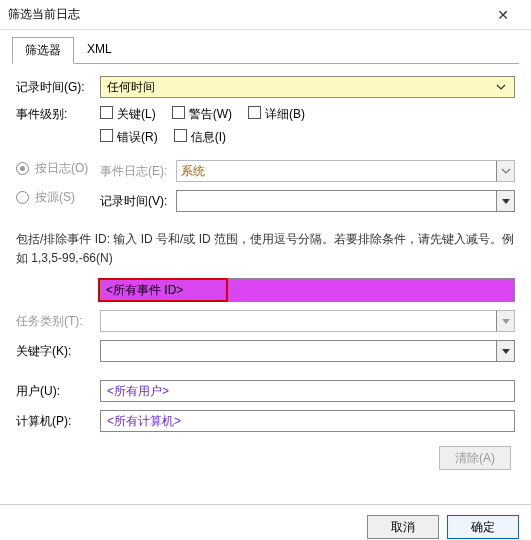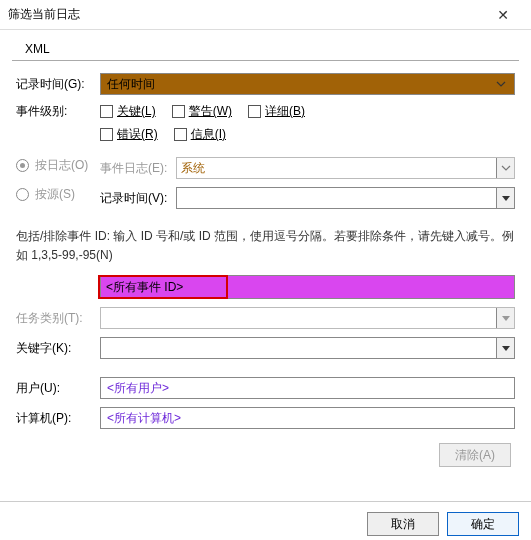--- a/index.html
+++ b/index.html
@@ -67,21 +67,21 @@
   .dropdown {
     flex: 1;
     border: 1px solid #888;
     height: 22px;
     display: flex;
     align-items: center;
     padding: 0 6px;
     position: relative;
     background: #fff;
   }
-  .dropdown.filled { background: #a16207; }
+  .dropdown.filled { background: #fef9c3; }
   .dropdown .caret {
     position: absolute;
     right: 4px;
     top: 50%;
     transform: translateY(-50%);
   }
   .select {
     flex: 1;
     border: 1px solid #888;
     height: 22px;
@@ -104,23 +104,21 @@
     justify-content: center;
     background: #f0f0f0;
   }
   .checkbox-group {
     display: flex;
     gap: 16px;
     margin-bottom: 6px;
   }
   .checkbox {
     display: flex;
-    align-items: center;
     gap: 4px;
-    text-decoration: underline;
   }
   .cb-box {
     width: 13px;
     height: 13px;
     border: 1px solid #555;
     background: #fff;
     flex-shrink: 0;
   }
   .radio {
     display: flex;
@@ -216,20 +214,23 @@
 </head>
 <body>
 
 <div class="titlebar">
   <span class="title">筛选当前日志</span>
   <span class="close-btn">✕</span>
 </div>
 
 <div class="content">
   <div class="tabs">
+    <div class="tab active">
+      <span>筛选器</span>
+    </div>
     <div class="tab">
       <span>XML</span>
     </div>
   </div>
 
   <div class="tabpanel">
 
     <div class="row">
       <div class="label">记录时间(G):</div>
       <div class="dropdown filled">
@@ -302,21 +303,21 @@
             <span class="caret-box">
               <svg class="caret" viewBox="0 0 10 10">
                   <polygon points="1,3 9,3 5,8" fill="#333"></polygon>
                 </svg>
             </span>
           </div>
         </div>
       </div>
     </div>
 
-    <div class="hint">包括/排除事件 ID: 输入 ID 号和/或 ID 范围，使用逗号分隔。若要排除条件，请先键入减号。例如 1,3,5-99,-95(N)</div>
+    <div class="hint">包括/排除事件 ID: 输入 ID 号和/或 ID 范围，使用逗号分隔。若要排除条件，请先键入减号。例如 1,3,5-99,-66(N)</div>
 
     <div class="row">
       <div class="label" style="width:84px"></div>
       <div class="ev-id-wrap">
         <div class="highlight-box">
           <span class="placeholder">&lt;所有事件 ID&gt;</span>
         </div>
       </div>
     </div>
 

